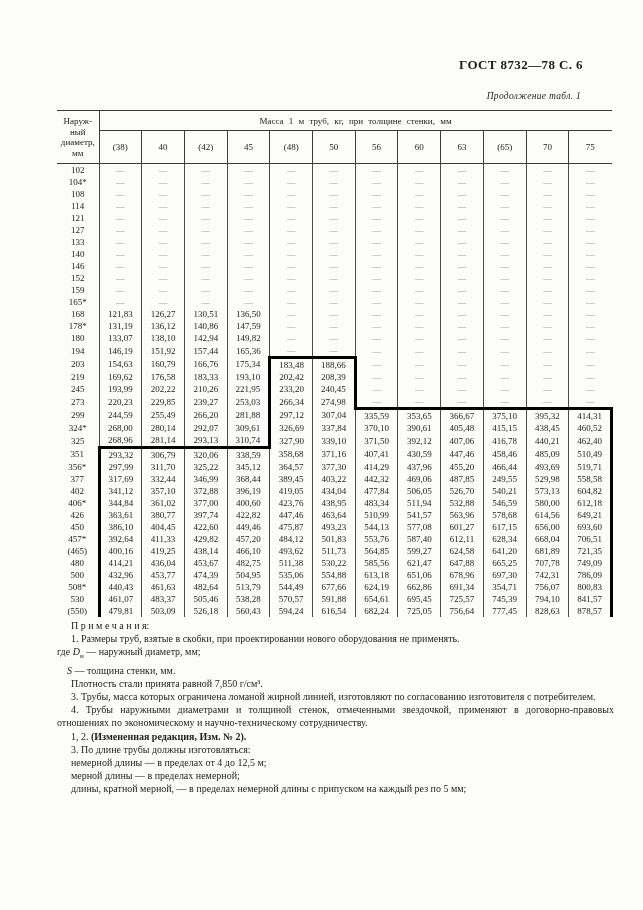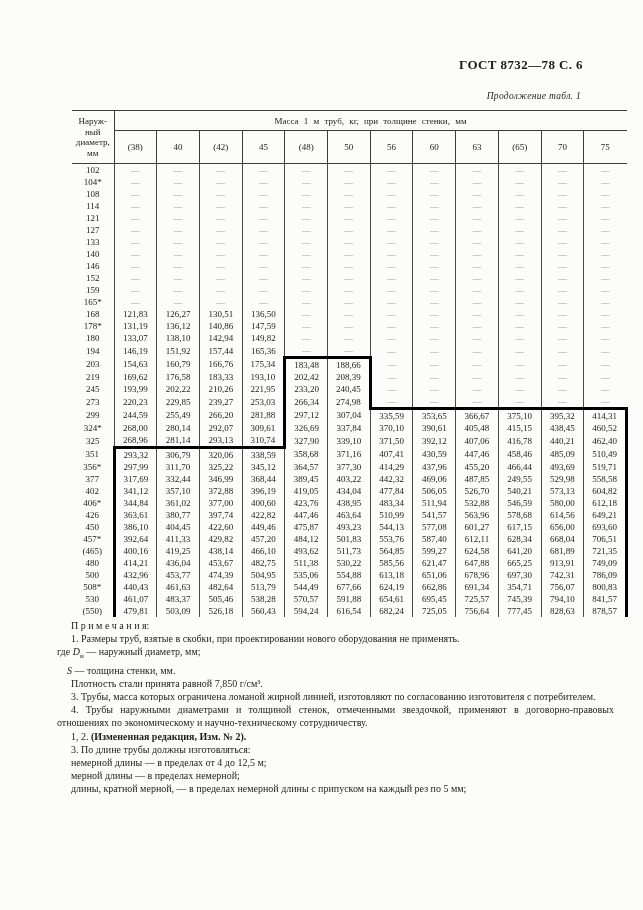--- a/index.html
+++ b/index.html
@@ -10,21 +10,21 @@
     overflow:hidden;
   }
   .gost-header{
     position:absolute;top:57px;right:60px;
     font-weight:bold;font-size:13px;letter-spacing:.4px;
   }
   .continuation{
     position:absolute;top:91px;right:62px;
     font-style:italic;font-size:9.5px;letter-spacing:.3px;
   }
-  .tbl-wrap{position:absolute;top:110px;left:72px;width:556px;}
+  .tbl-wrap{position:absolute;top:110px;left:57px;width:556px;}
   table.mass{
     border-collapse:collapse;table-layout:fixed;width:556px;
   }
   table.mass th,table.mass td{
     padding:0;text-align:center;vertical-align:middle;
     font-size:9px;font-weight:normal;
   }
   
   th.diam{
     width:42px;font-size:9.5px;line-height:10.5px;
@@ -596,21 +596,21 @@
             <td class="bL">414,21</td>
             <td>436,04</td>
             <td>453,67</td>
             <td>482,75</td>
             <td>511,38</td>
             <td>530,22</td>
             <td>585,56</td>
             <td>621,47</td>
             <td>647,88</td>
             <td>665,25</td>
-            <td>913,91</td>
+            <td>707,78</td>
             <td class="bR">749,09</td>
           </tr>
           <tr>
             <td>500</td>
             <td class="bL">432,96</td>
             <td>453,77</td>
             <td>474,39</td>
             <td>504,95</td>
             <td>535,06</td>
             <td>554,88</td>

